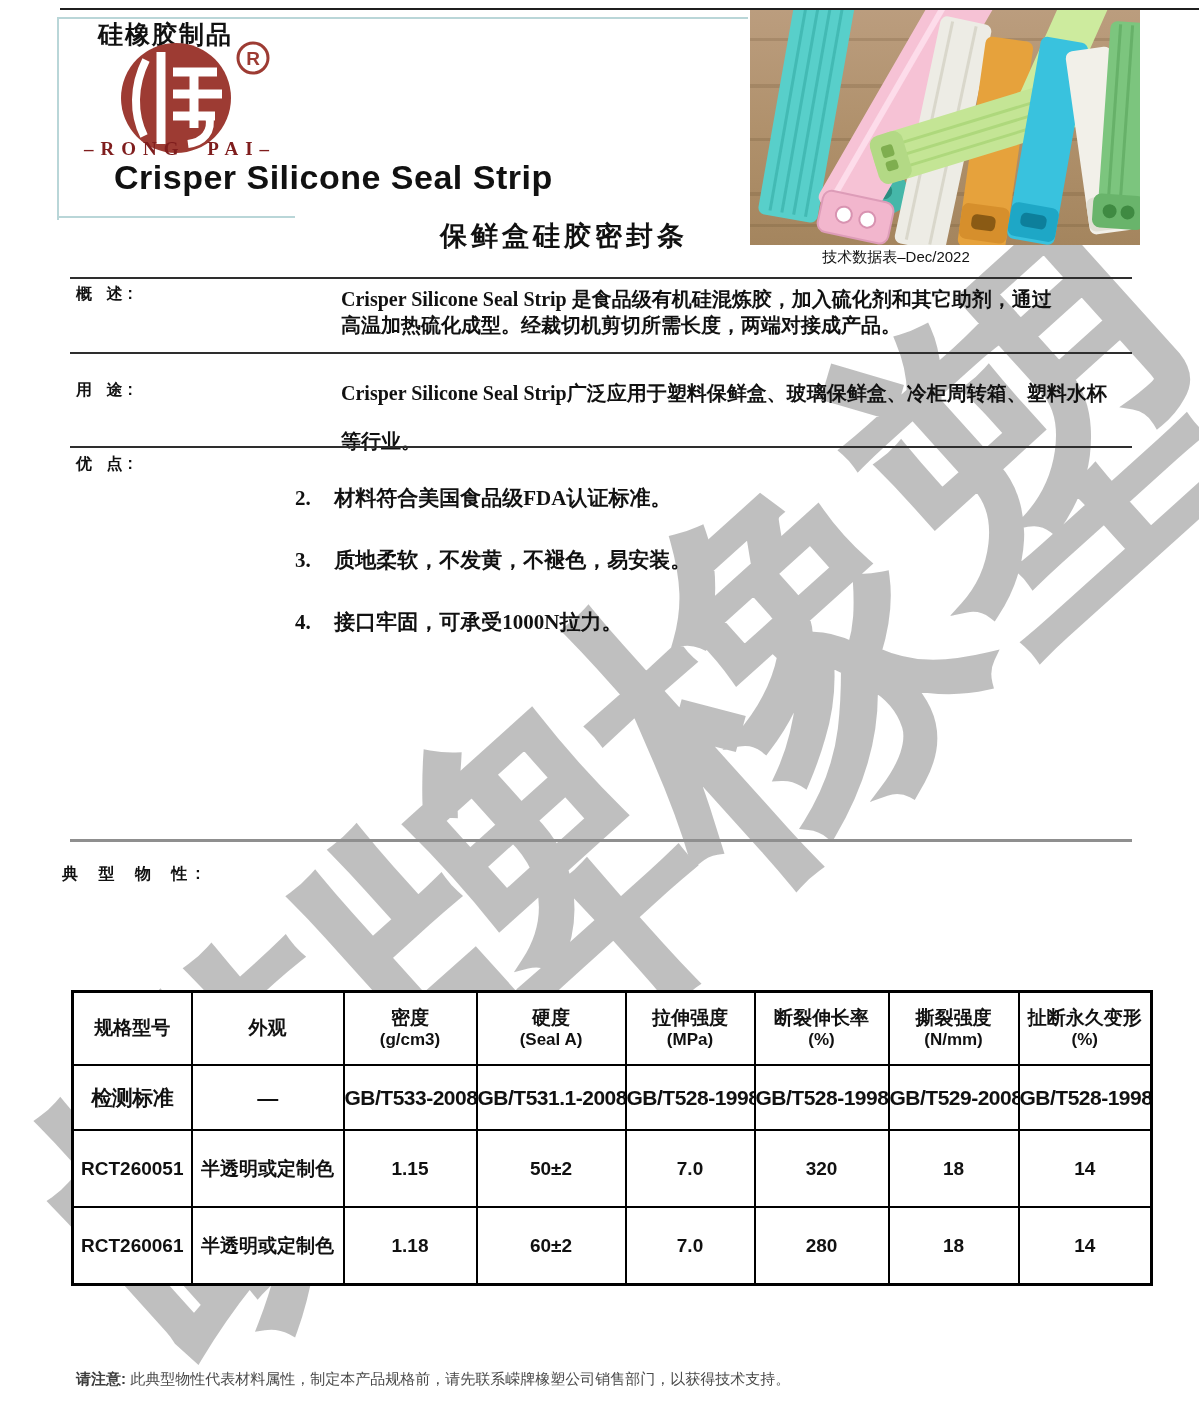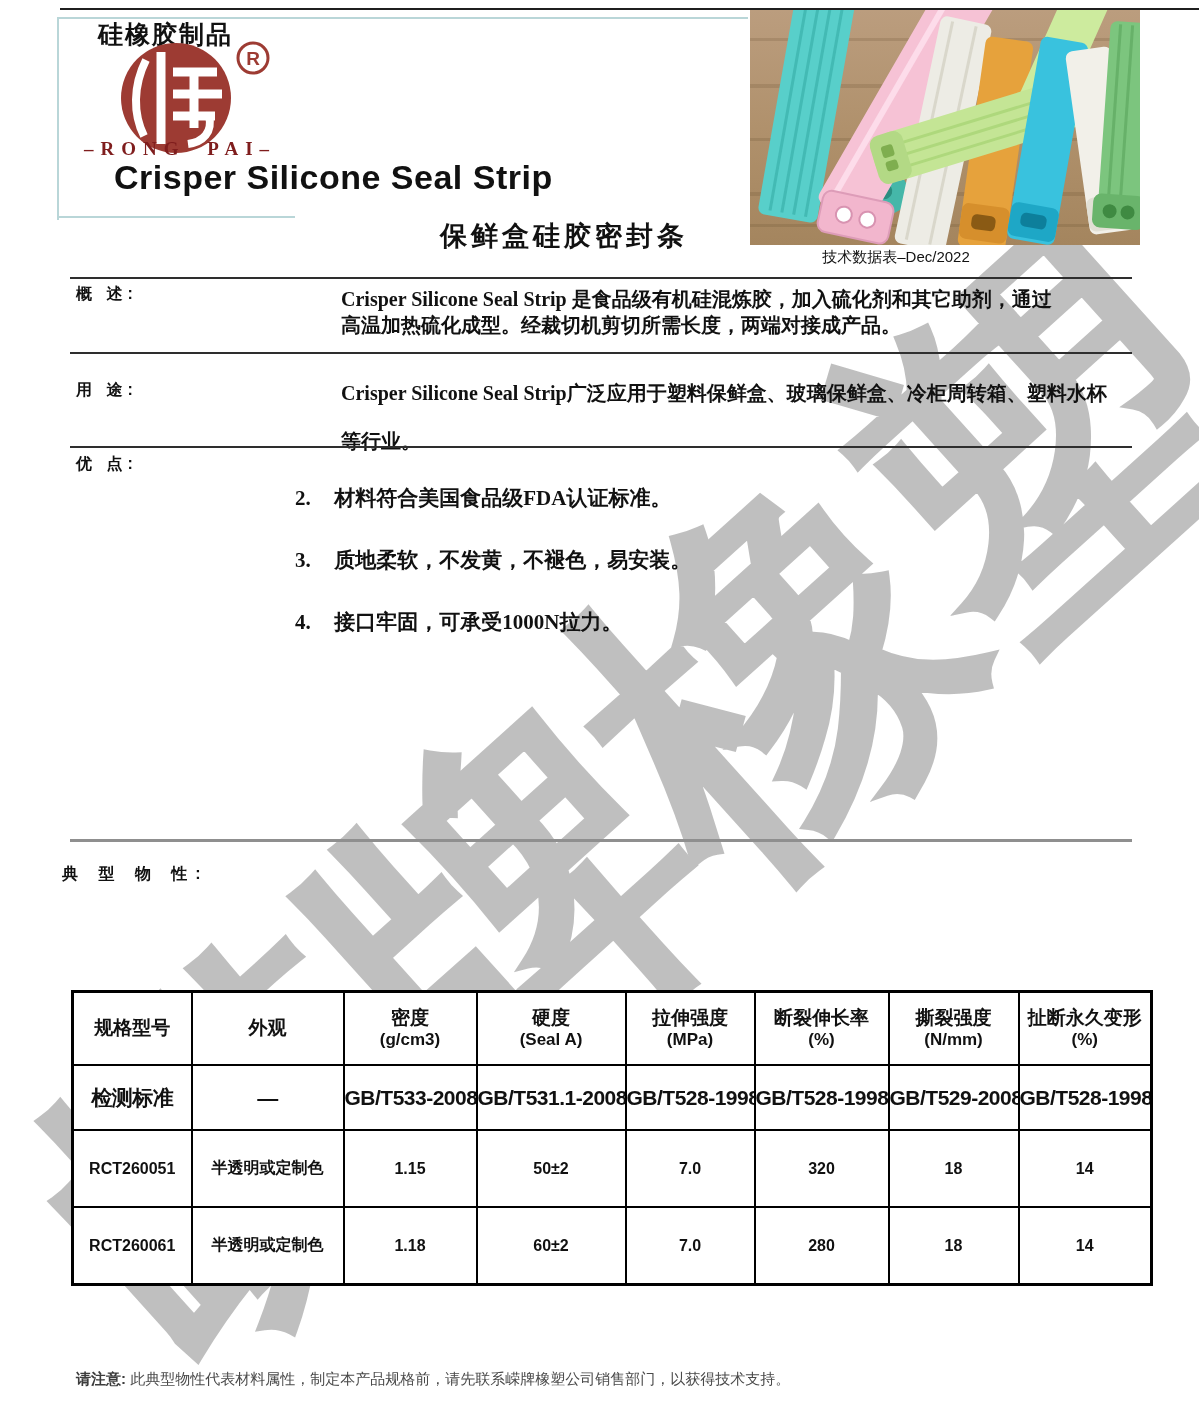--- a/index.html
+++ b/index.html
@@ -41,21 +41,21 @@
   .props-label{left:62px;top:864px;letter-spacing:8px;}
   
   .spec-table-wrap{left:71px;top:972px;width:1079px;background:#0ea5e9;margin-top:18px;}
   table.spec{border-collapse:collapse;table-layout:fixed;width:1079px;background:#fff;
     border:3px solid #000;}
   table.spec th,table.spec td{border:2px solid #000;text-align:center;vertical-align:middle;
     padding:0;overflow:hidden;}
   table.spec th{font-size:19px;font-weight:700;height:71px;line-height:1.2;}
   table.spec th .unit{font-size:17px;font-weight:700;}
   table.spec tr.std-row td{height:63px;font-size:21px;font-weight:700;letter-spacing:-.5px;white-space:nowrap;}
-  table.spec tr.data-row td{height:75px;font-size:16px;font-weight:700;}
+  table.spec tr.data-row td{height:75px;font-size:19px;font-weight:700;}
   
   .footer-note{left:76px;top:1370px;font-size:15px;color:#4a4a4a;}
   .footer-note .lbl{font-weight:700;color:#3c3c3c;}
 </style>
 </head>
 <body>
 
 <div class="page">
 
   <div class="watermark">嵘牌橡塑</div>

